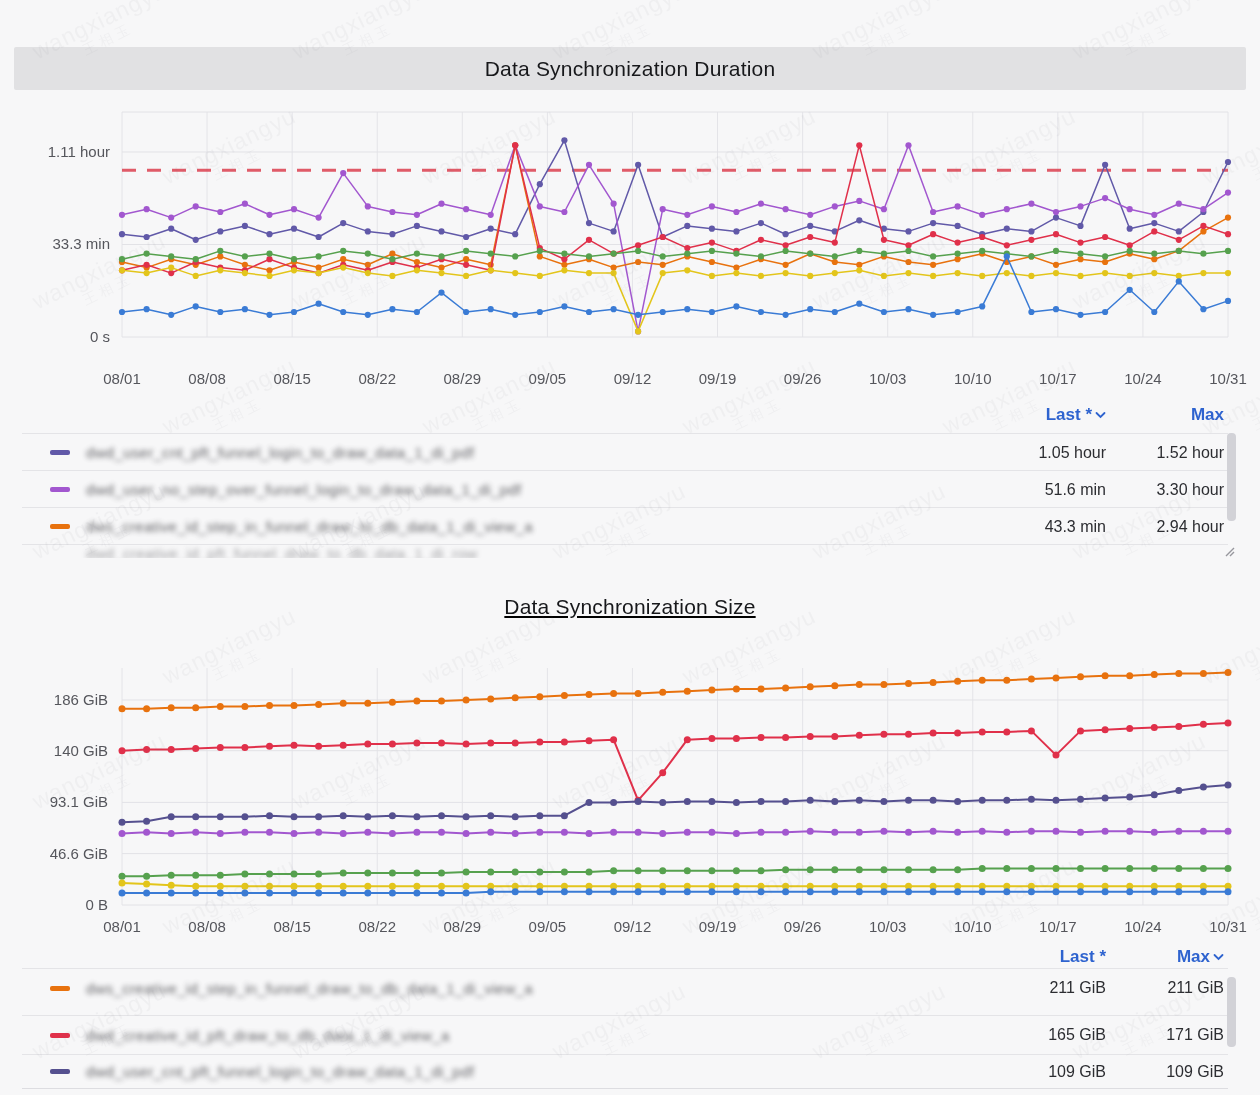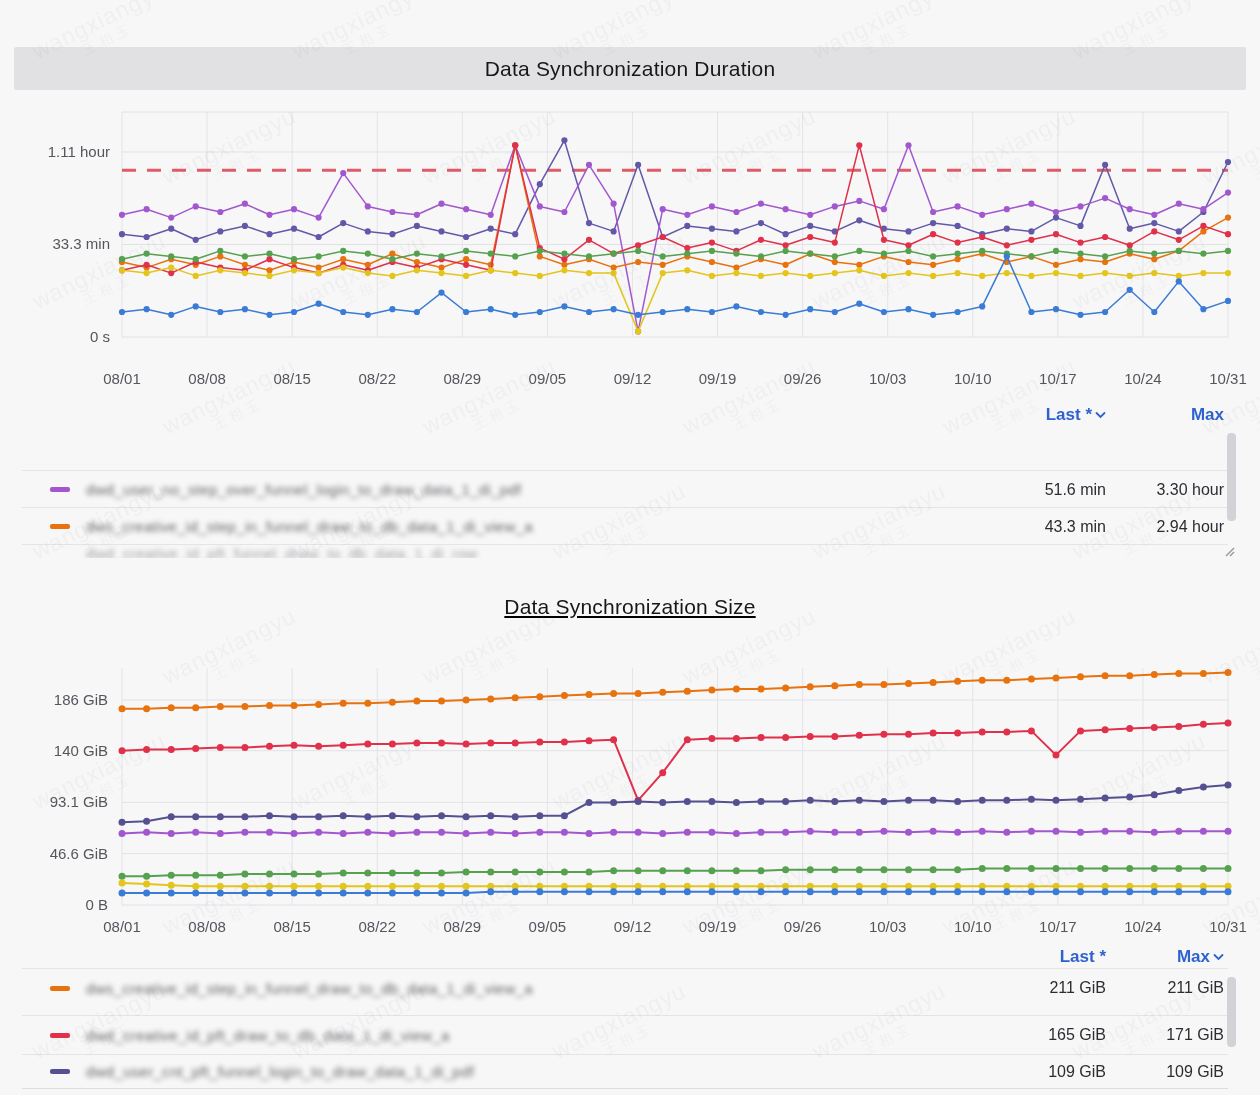--- a/index.html
+++ b/index.html
@@ -872,20 +872,26 @@
         <svg width="11" height="8" viewBox="0 0 11 8">
             <polyline points="1.5,2 5.5,6 9.5,2" fill="none" stroke="#2e63cf" stroke-width="1.8" stroke-linecap="round"></polyline>
           </svg>
       </span>
     </span>
     <span class="hcol max">
       <span>Max</span>
     </span>
   </div>
 
+  <div class="legend-row" style="top:433px;">
+    <span class="swatch" style="background: rgb(97, 89, 168);"></span>
+    <span class="series-name">dwd_user_cnt_pft_funnel_login_to_draw_data_1_di_pdf</span>
+    <span class="val last">1.05 hour</span>
+    <span class="val max">1.52 hour</span>
+  </div>
   <div class="legend-row" style="top:470px;">
     <span class="swatch" style="background: rgb(162, 87, 207);"></span>
     <span class="series-name">dwd_user_no_step_over_funnel_login_to_draw_data_1_di_pdf</span>
     <span class="val last">51.6 min</span>
     <span class="val max">3.30 hour</span>
   </div>
   <div class="legend-row" style="top:507px;">
     <span class="swatch" style="background: rgb(232, 114, 14);"></span>
     <span class="series-name">dws_creative_id_step_in_funnel_draw_to_db_data_1_di_view_a</span>
     <span class="val last">43.3 min</span>

